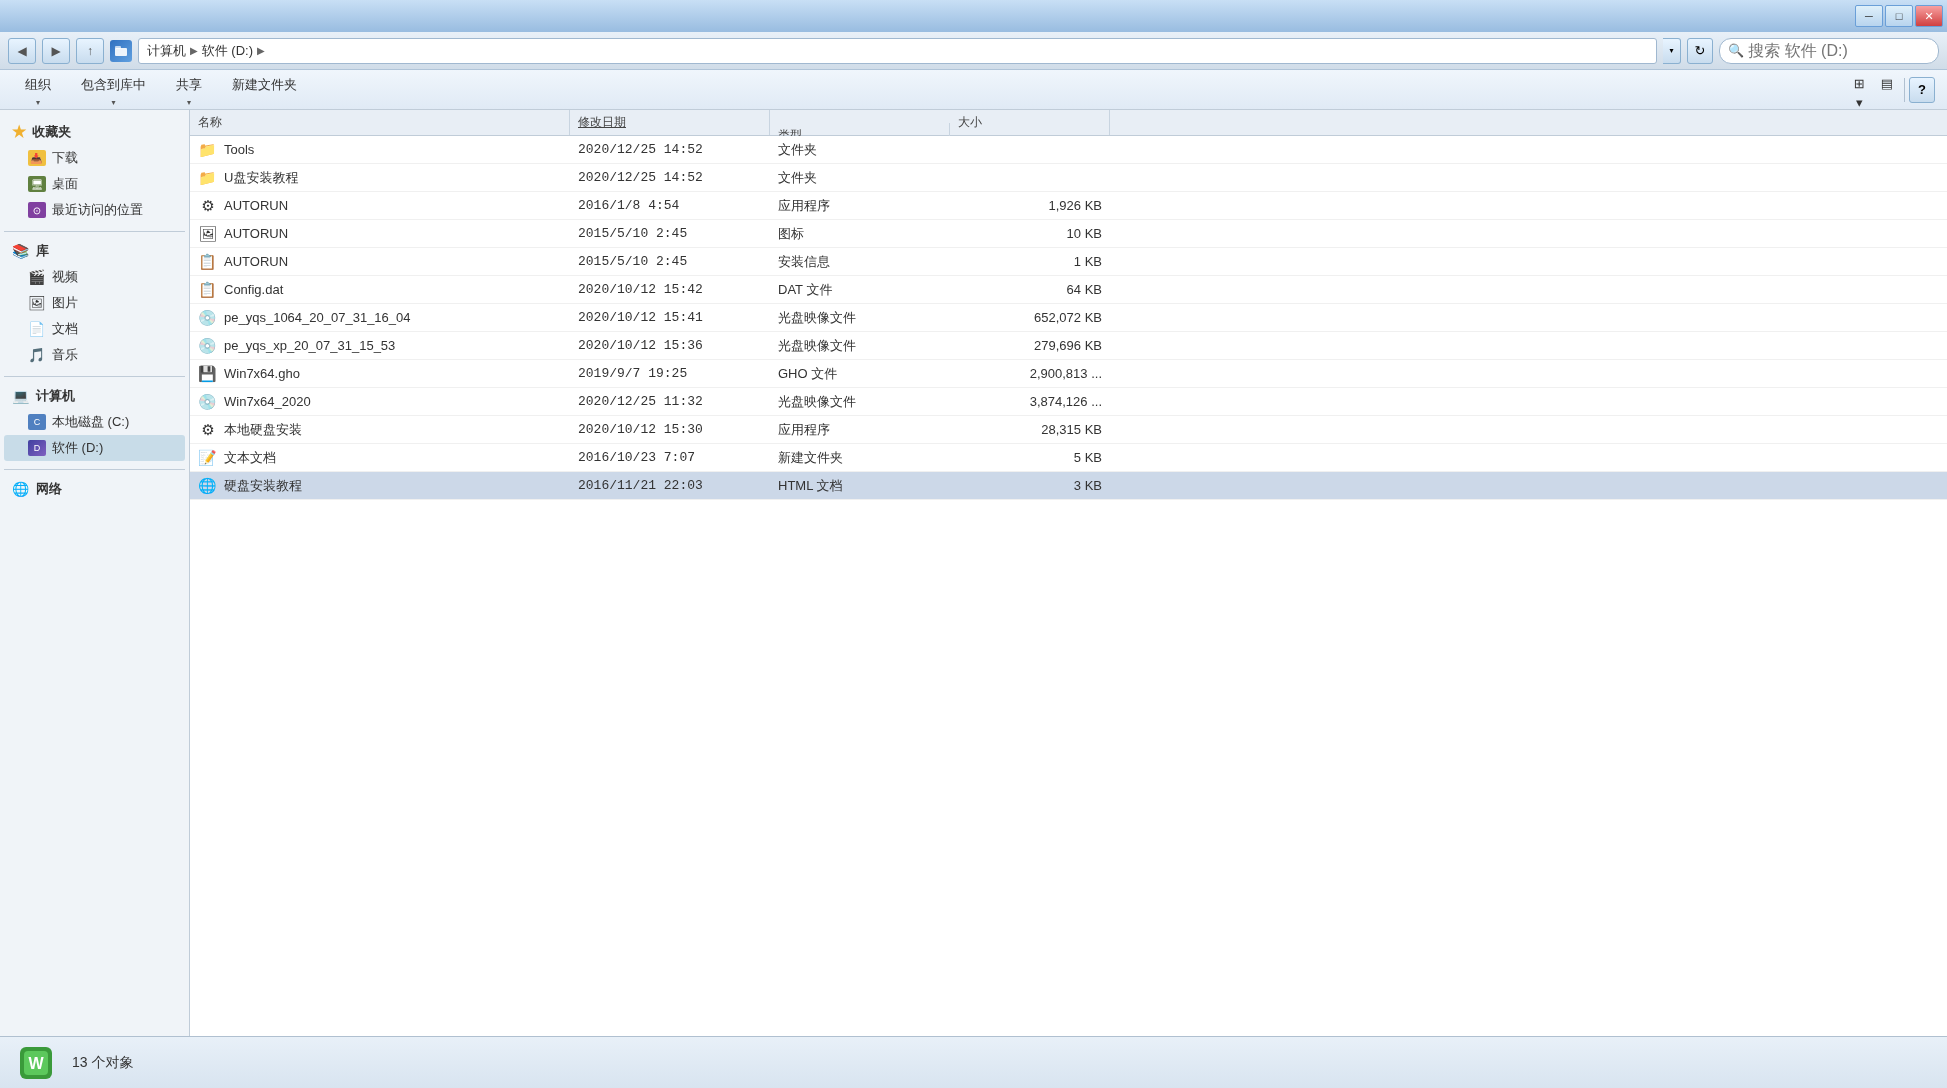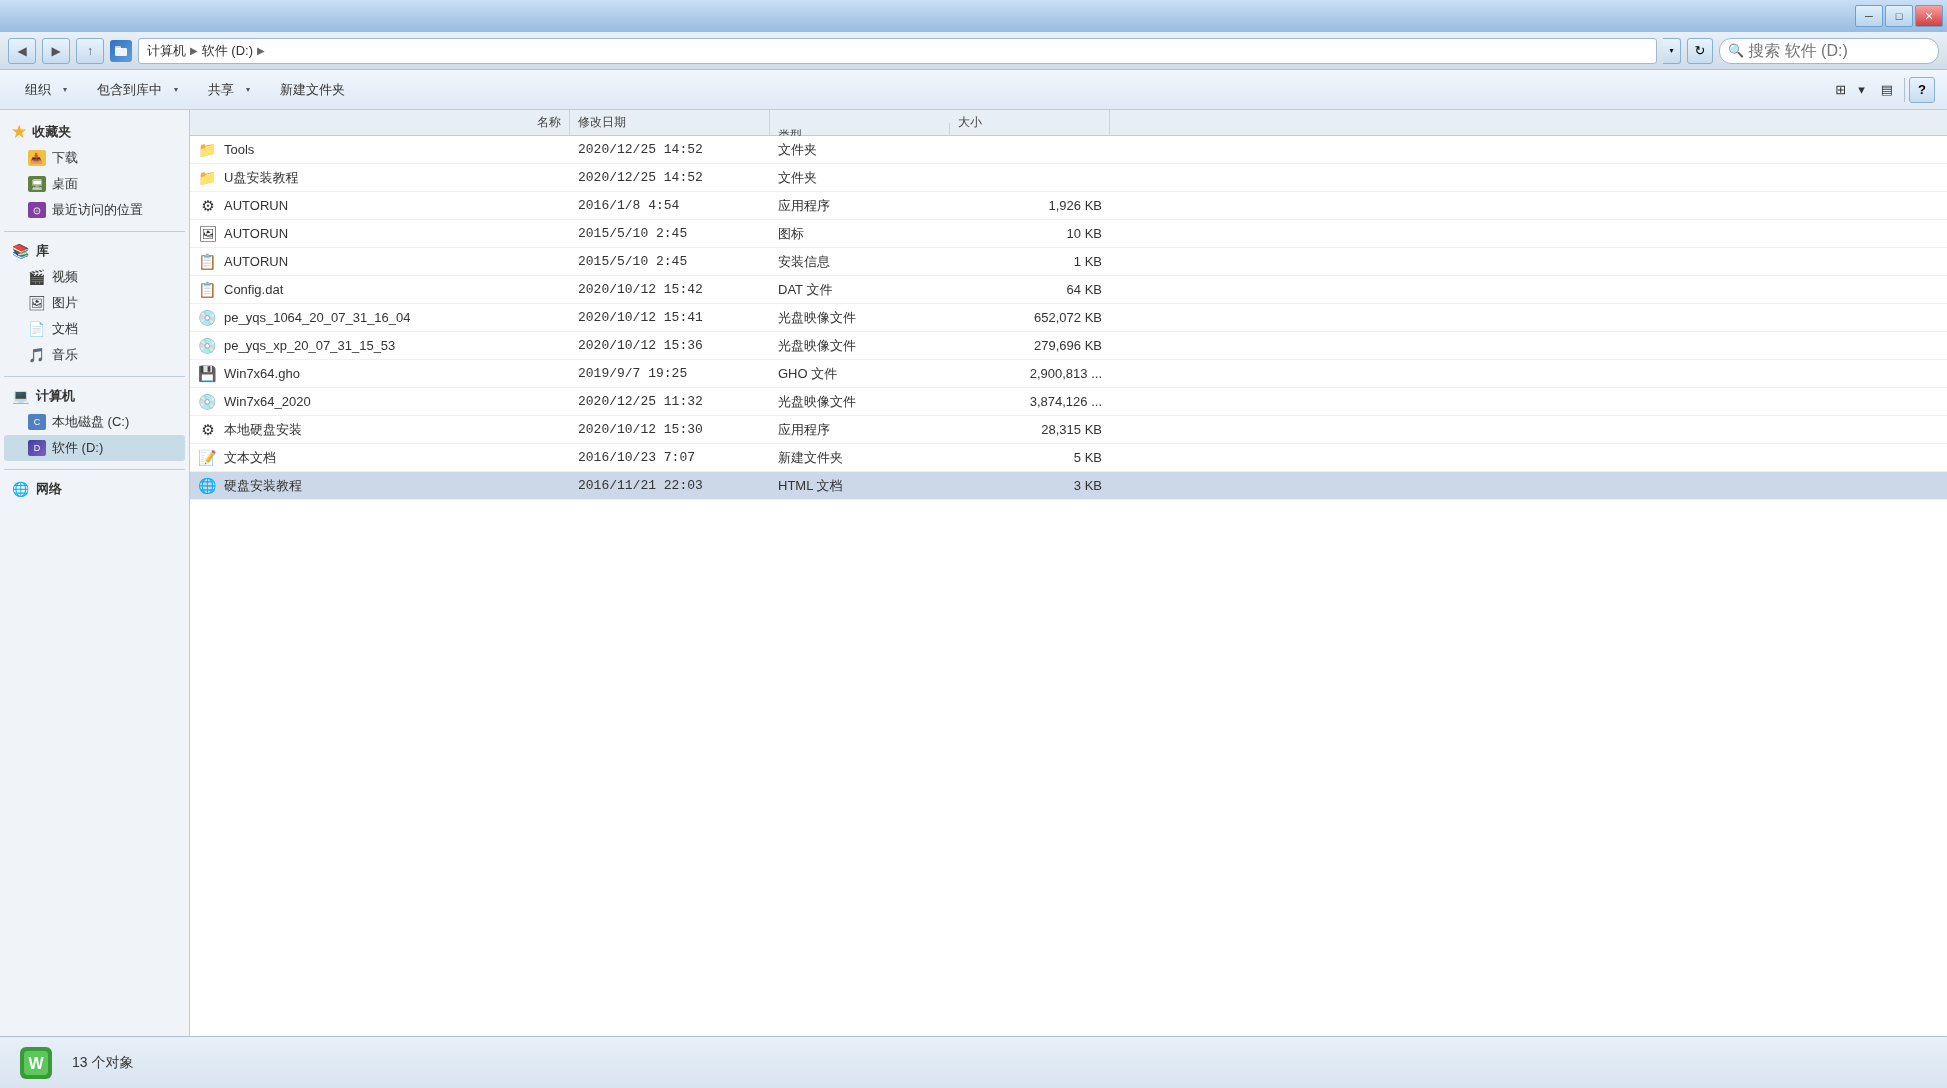--- a/index.html
+++ b/index.html
@@ -145,24 +145,25 @@
     }
     .toolbar-btn {
       height: 30px;
       padding: 0 12px;
       border: 1px solid transparent;
       background: transparent;
       border-radius: 3px;
       cursor: pointer;
       display: flex;
       align-items: center;
-      gap: 12px;
+      gap: 4px;
       font-size: 13px;
       color: #333;
       white-space: nowrap;
+      flex-direction: column;
     }
     .toolbar-btn .arrow {
       font-size: 8px;
       color: #555;
     }
     .toolbar-sep {
       width: 1px;
       height: 24px;
       background: #b0c0d0;
       margin: 0 2px;
@@ -310,22 +311,22 @@
       display: flex;
       align-items: center;
       padding: 0 8px;
       font-size: 12px;
       color: #444;
       border-right: 1px solid #c8d4e0;
       height: 100%;
       cursor: pointer;
       user-select: none;
     }
-    .col-name { width: 380px; justify-content: flex-end; }
-    .col-date { width: 200px; }
+    .col-name { width: 380px; }
+    .col-date { width: 200px; text-decoration: underline; }
     .col-type { width: 180px; margin-top: 25px; }
     .col-size { width: 160px; }
 
     .file-list {
       flex: 1;
       overflow-y: auto;
       background: white;
     }
     .file-row {
       display: flex;

